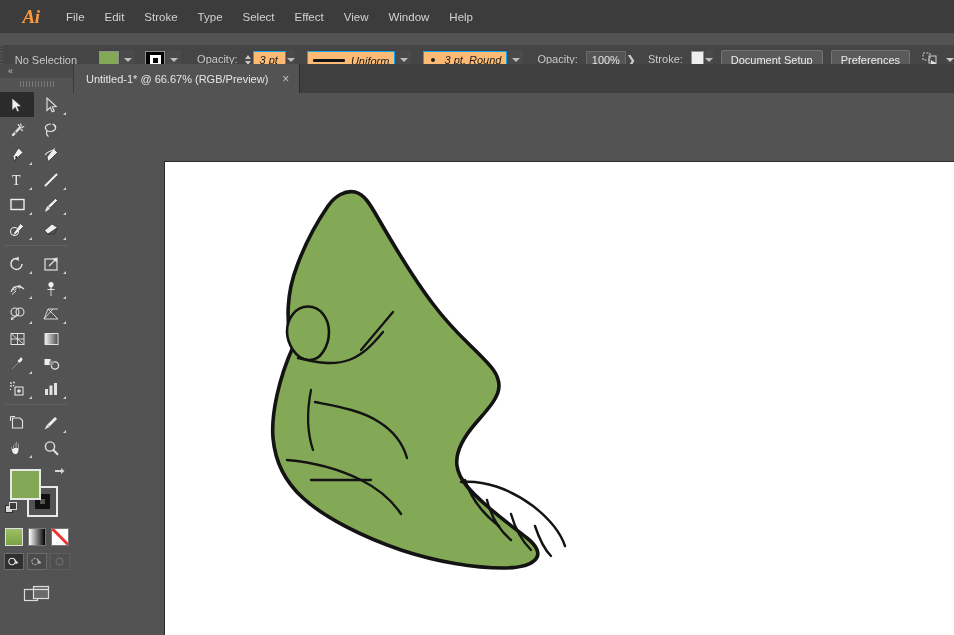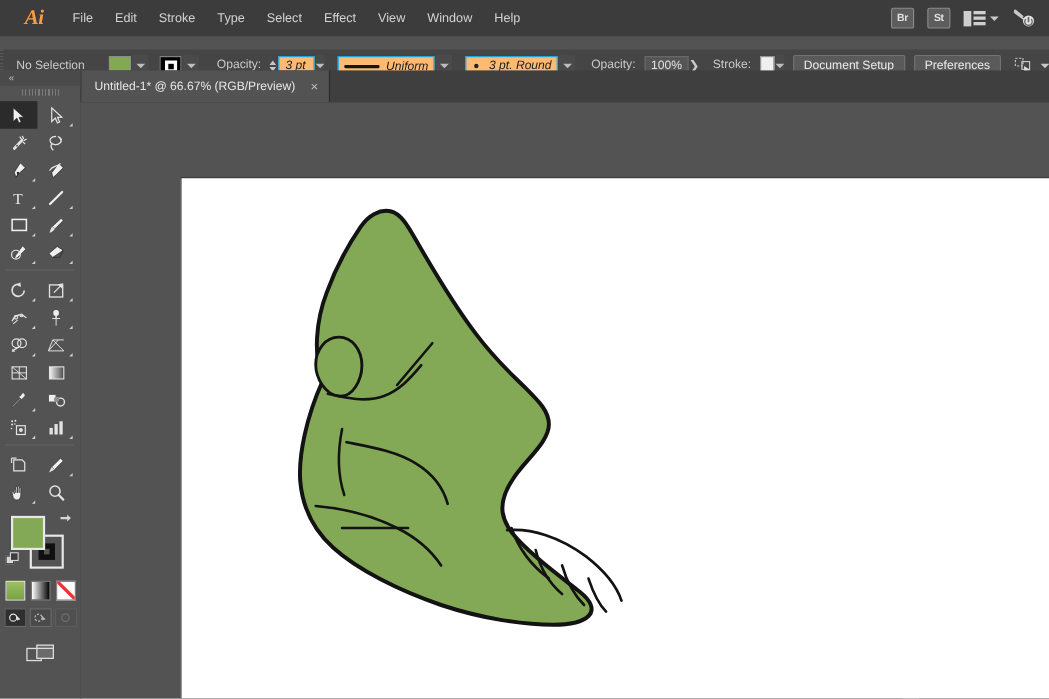--- a/index.html
+++ b/index.html
@@ -225,48 +225,20 @@
     <div class="menu-items">
       <div class="menu-item">File</div>
       <div class="menu-item">Edit</div>
       <div class="menu-item">Stroke</div>
       <div class="menu-item">Type</div>
       <div class="menu-item">Select</div>
       <div class="menu-item">Effect</div>
       <div class="menu-item">View</div>
       <div class="menu-item">Window</div>
       <div class="menu-item">Help</div>
-    </div>
-    <div class="menu-right">
-      <div class="mb-btn">
-        <span class="brst">Br</span>
-      </div>
-      <div class="mb-btn">
-        <span class="brst">St</span>
-      </div>
-      <div class="mb-btn">
-        <span class="arrange-ic">
-          <i style="left:0;top:0;width:7px;height:14px;"></i>
-          <i style="left:9px;top:0;width:11px;height:3px;"></i>
-          <i style="left:9px;top:5px;width:11px;height:3px;"></i>
-          <i style="left:9px;top:10px;width:11px;height:3px;"></i>
-        </span>
-        <span class="chev"></span>
-      </div>
-      <div class="mb-btn">
-        <span class="search-ic">
-          <svg width="22" height="18" viewBox="0 0 22 18">
-            <path d="M2 3 L10 9 L13 11" stroke="#c9c9c9" stroke-width="1.4" fill="none"></path>
-            <path d="M3 2 L9 7" stroke="#c9c9c9" stroke-width="2.6" fill="none" stroke-linecap="round"></path>
-            <circle cx="15" cy="11" r="5" fill="#e8e8e8"></circle>
-            <path d="M15 8 L15 11.6" stroke="#6a6a6a" stroke-width="1.6" stroke-linecap="round"></path>
-            <path d="M12.6 9.2 A3.4 3.4 0 1 0 17.4 9.2" stroke="#6a6a6a" stroke-width="1.3" fill="none"></path>
-          </svg>
-        </span>
-      </div>
     </div>
   </div>
 
   <div class="controlbar">
     <div class="cb-grip"></div>
 
     <div class="cb-label" style="width:72px;">No Selection</div>
 
     <div style="display:flex;align-items:center;margin-left:14px;">
       <div class="sw" id="cb-fill" style="background: rgb(132, 169, 86);"></div>

